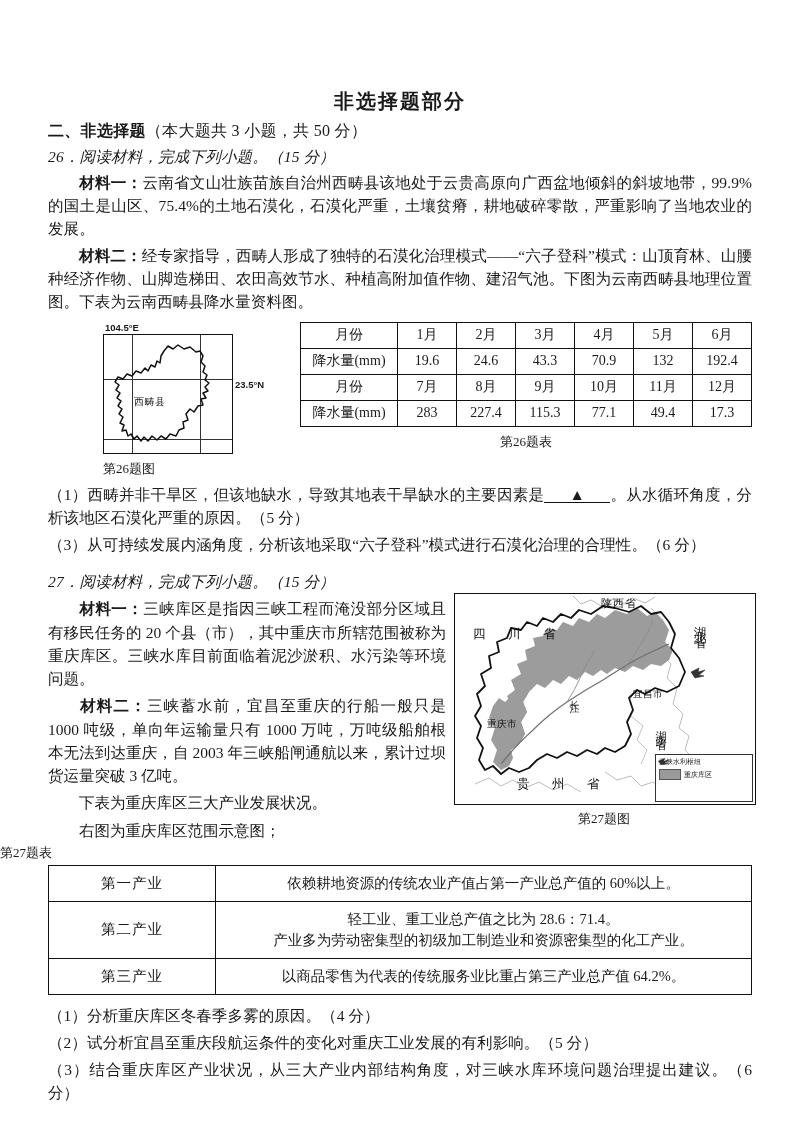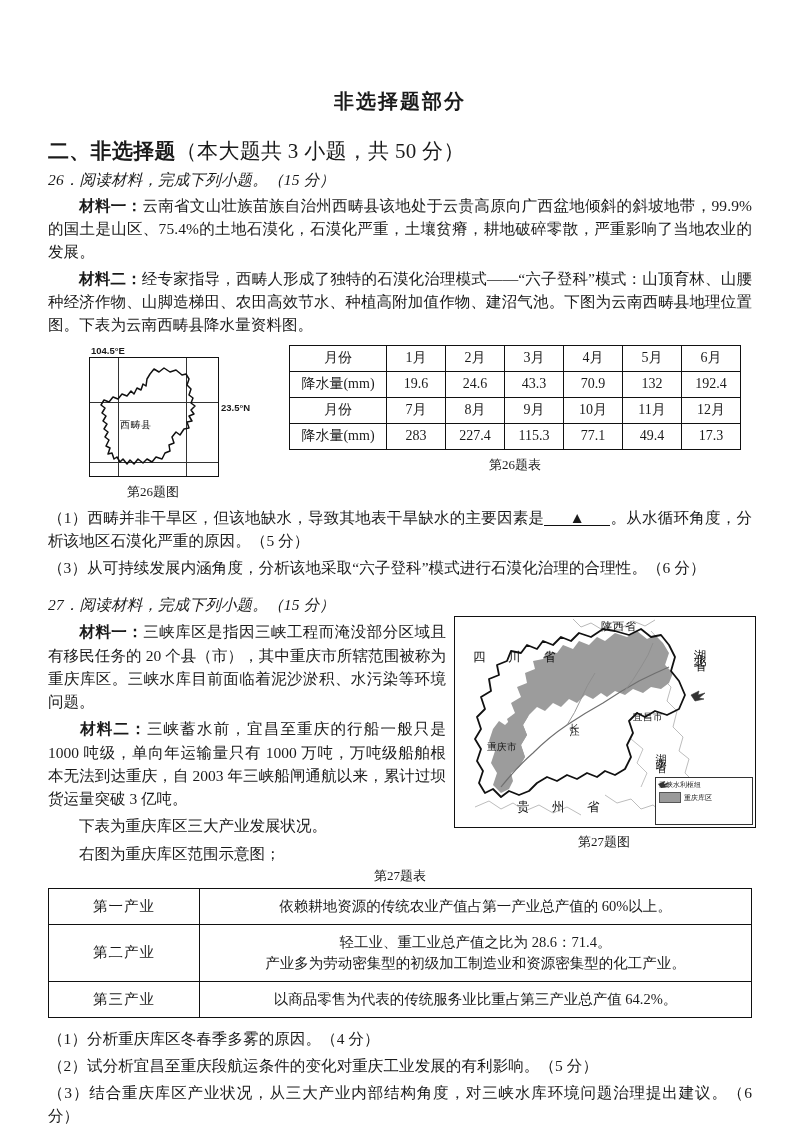--- a/index.html
+++ b/index.html
@@ -25,22 +25,22 @@
   
   .doc-title {
     text-align: center;
     font-size: 20px;
     font-weight: bold;
     letter-spacing: 2px;
     margin: 88px 0 0 0;
   }
   
   .section-head {
-    font-size: 21px;
-    margin: 22px 0 0 48px;
+    font-size: 16px;
+    margin: 6px 0 0 48px;
     letter-spacing: 0.3px;
   }
   .section-head b { font-weight: bold; }
   .q-line {
     font-size: 15.5px;
     margin: 5px 0 0 48px;
     letter-spacing: 0.2px;
     font-style: italic;
   }
   .para {
@@ -55,20 +55,21 @@
   .para b { font-weight: bold; }
 
   
   .row26 {
     display: flex;
     align-items: flex-start;
     margin: 8px 48px 0 48px;
   }
   .fig26-wrap {
     width: 170px;
+    margin-left: 14px;
     padding-left: 41px;
   }
   .fig26-lonlabel {
     font-size: 9.5px;
     font-weight: bold;
     margin-left: 2px;
     margin-bottom: 1px;
     font-family: "Liberation Sans", sans-serif;
   }
   .fig26-box {
@@ -97,21 +98,20 @@
   .fig26-latlabel {
     position: absolute;
     left: 131px; top: 44px;
     font-size: 9.5px;
     font-weight: bold;
     white-space: nowrap;
     font-family: "Liberation Sans", sans-serif;
   }
   .fig-caption {
     font-size: 13px;
-    text-align: center;
     margin-top: 6px;
     width: 128px;
   }
 
   
   .tbl26-wrap { margin-left: 30px; flex: 1; }
   table.rain {
     border-collapse: collapse;
     width: 452px;
     table-layout: fixed;
@@ -205,33 +205,33 @@
   .map27-caption {
     font-size: 13px;
     text-align: center;
     margin-top: 5px;
     width: 300px;
   }
 
   
   .tbl27-caption {
     font-size: 13px;
-    text-align: center;
+    text-align: left;
     margin: 2px 0 3px 0;
   }
   .tbl27-wrap { margin: 0 48px; }
   table.industry {
     border-collapse: collapse;
     width: 100%;
     table-layout: fixed;
   }
   table.industry td {
     border: 1.3px solid #111;
     font-size: 14.5px;
-    padding: 7px 16px;
+    padding: 7px 24px;
     vertical-align: middle;
   }
   table.industry td.lab {
     width: 118px;
     text-align: center;
     letter-spacing: 1px;
   }
   table.industry td.val { text-align: center; line-height: 1.45; }
 
   

